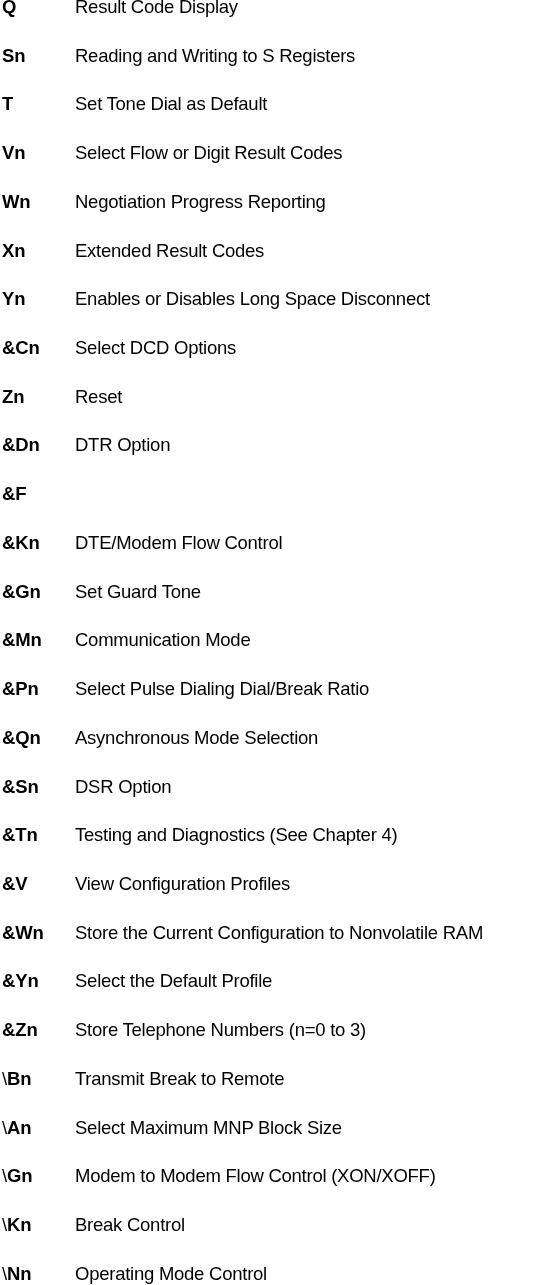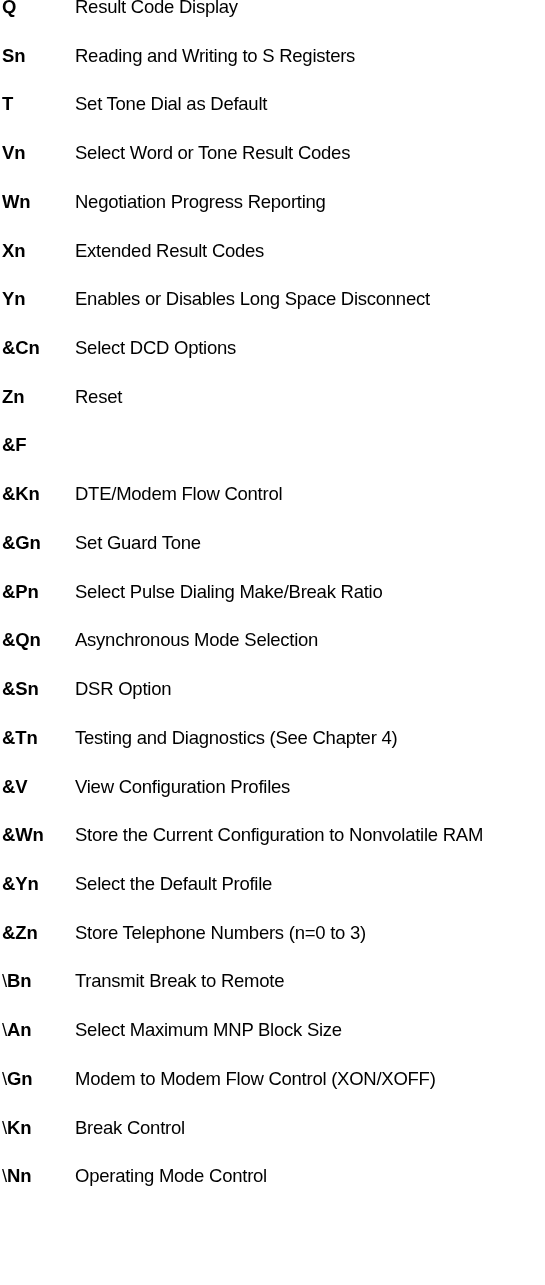--- a/index.html
+++ b/index.html
@@ -70,21 +70,21 @@
     <div class="command-row">
       <div class="command-code">Sn</div>
       <div class="command-desc">Reading and Writing to S Registers</div>
     </div>
     <div class="command-row">
       <div class="command-code">T</div>
       <div class="command-desc">Set Tone Dial as Default</div>
     </div>
     <div class="command-row">
       <div class="command-code">Vn</div>
-      <div class="command-desc">Select Word or Tone Result Codes</div>
+      <div class="command-desc">Select Flow or Digit Result Codes</div>
     </div>
     <div class="command-row">
       <div class="command-code">Wn</div>
       <div class="command-desc">Negotiation Progress Reporting</div>
     </div>
     <div class="command-row">
       <div class="command-code">Xn</div>
       <div class="command-desc">Extended Result Codes</div>
     </div>
     <div class="command-row">
@@ -93,33 +93,41 @@
     </div>
     <div class="command-row">
       <div class="command-code">&amp;Cn</div>
       <div class="command-desc">Select DCD Options</div>
     </div>
     <div class="command-row">
       <div class="command-code">Zn</div>
       <div class="command-desc">Reset</div>
     </div>
     <div class="command-row">
+      <div class="command-code">&amp;Dn</div>
+      <div class="command-desc">DTR Option</div>
+    </div>
+    <div class="command-row">
       <div class="command-code">&amp;F</div>
     </div>
     <div class="command-row">
       <div class="command-code">&amp;Kn</div>
       <div class="command-desc">DTE/Modem Flow Control</div>
     </div>
     <div class="command-row">
       <div class="command-code">&amp;Gn</div>
       <div class="command-desc">Set Guard Tone</div>
     </div>
     <div class="command-row">
+      <div class="command-code">&amp;Mn</div>
+      <div class="command-desc">Communication Mode</div>
+    </div>
+    <div class="command-row">
       <div class="command-code">&amp;Pn</div>
-      <div class="command-desc">Select Pulse Dialing Make/Break Ratio</div>
+      <div class="command-desc">Select Pulse Dialing Dial/Break Ratio</div>
     </div>
     <div class="command-row">
       <div class="command-code">&amp;Qn</div>
       <div class="command-desc">Asynchronous Mode Selection</div>
     </div>
     <div class="command-row">
       <div class="command-code">&amp;Sn</div>
       <div class="command-desc">DSR Option</div>
     </div>
     <div class="command-row">

